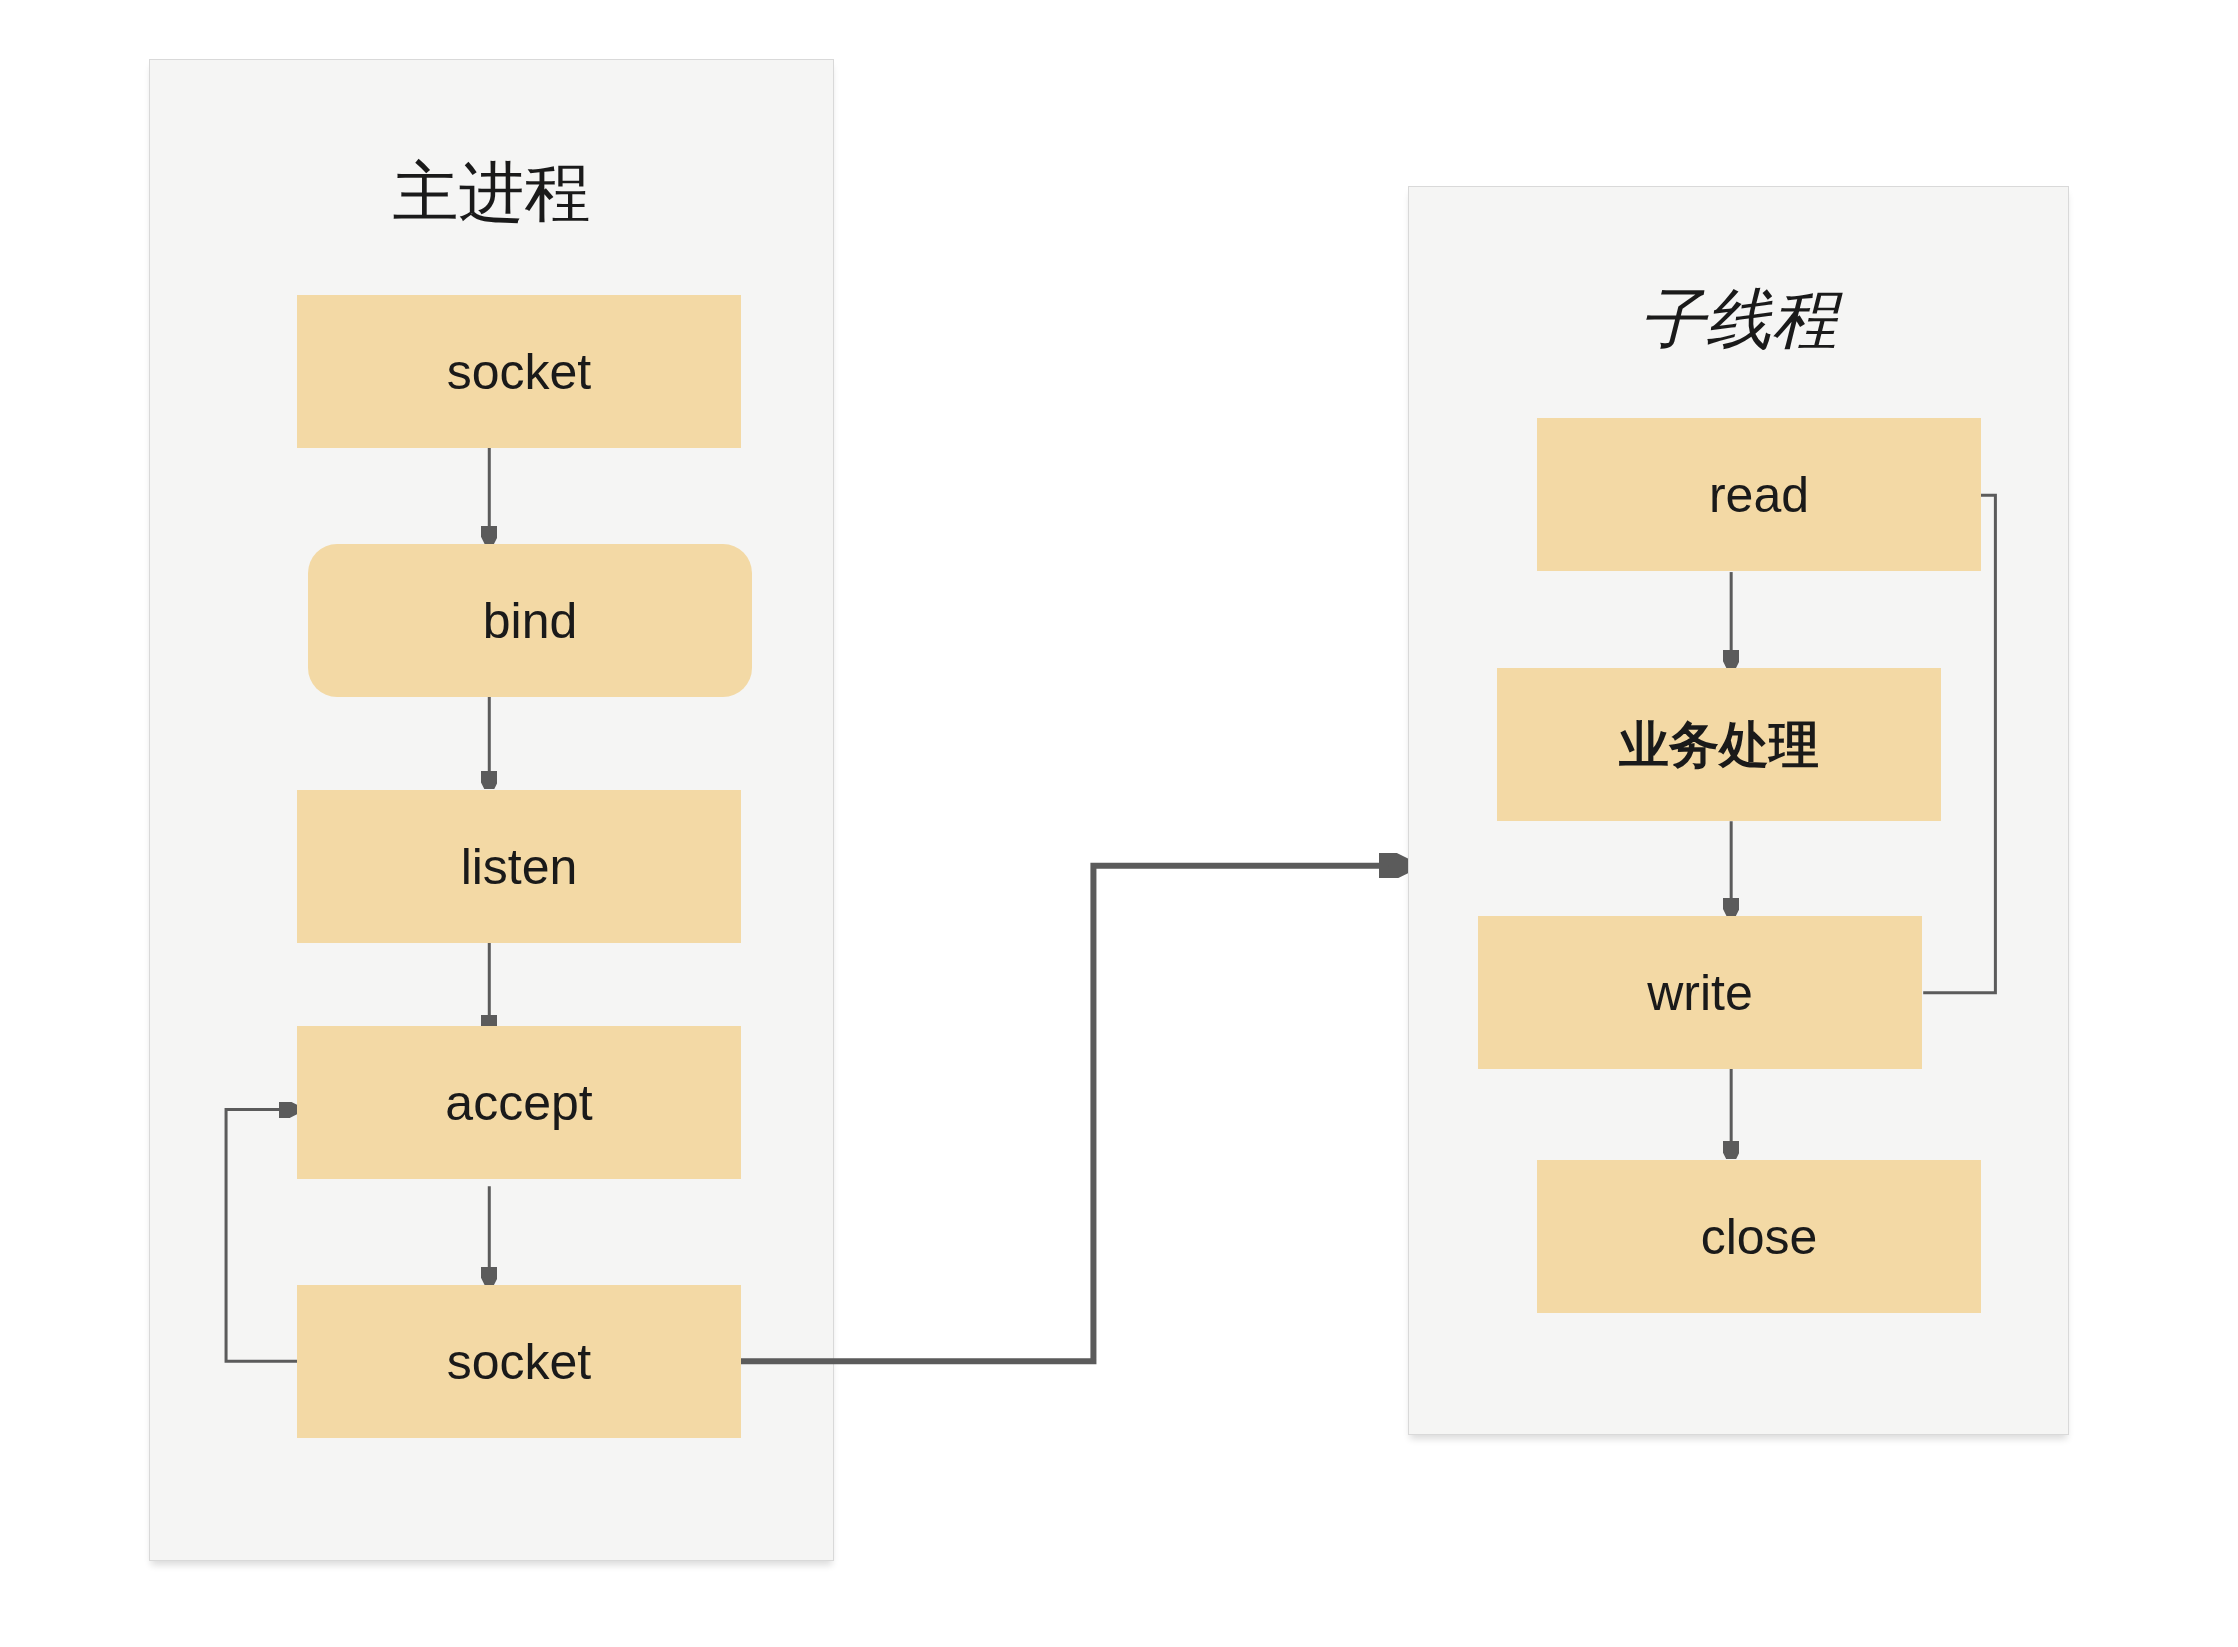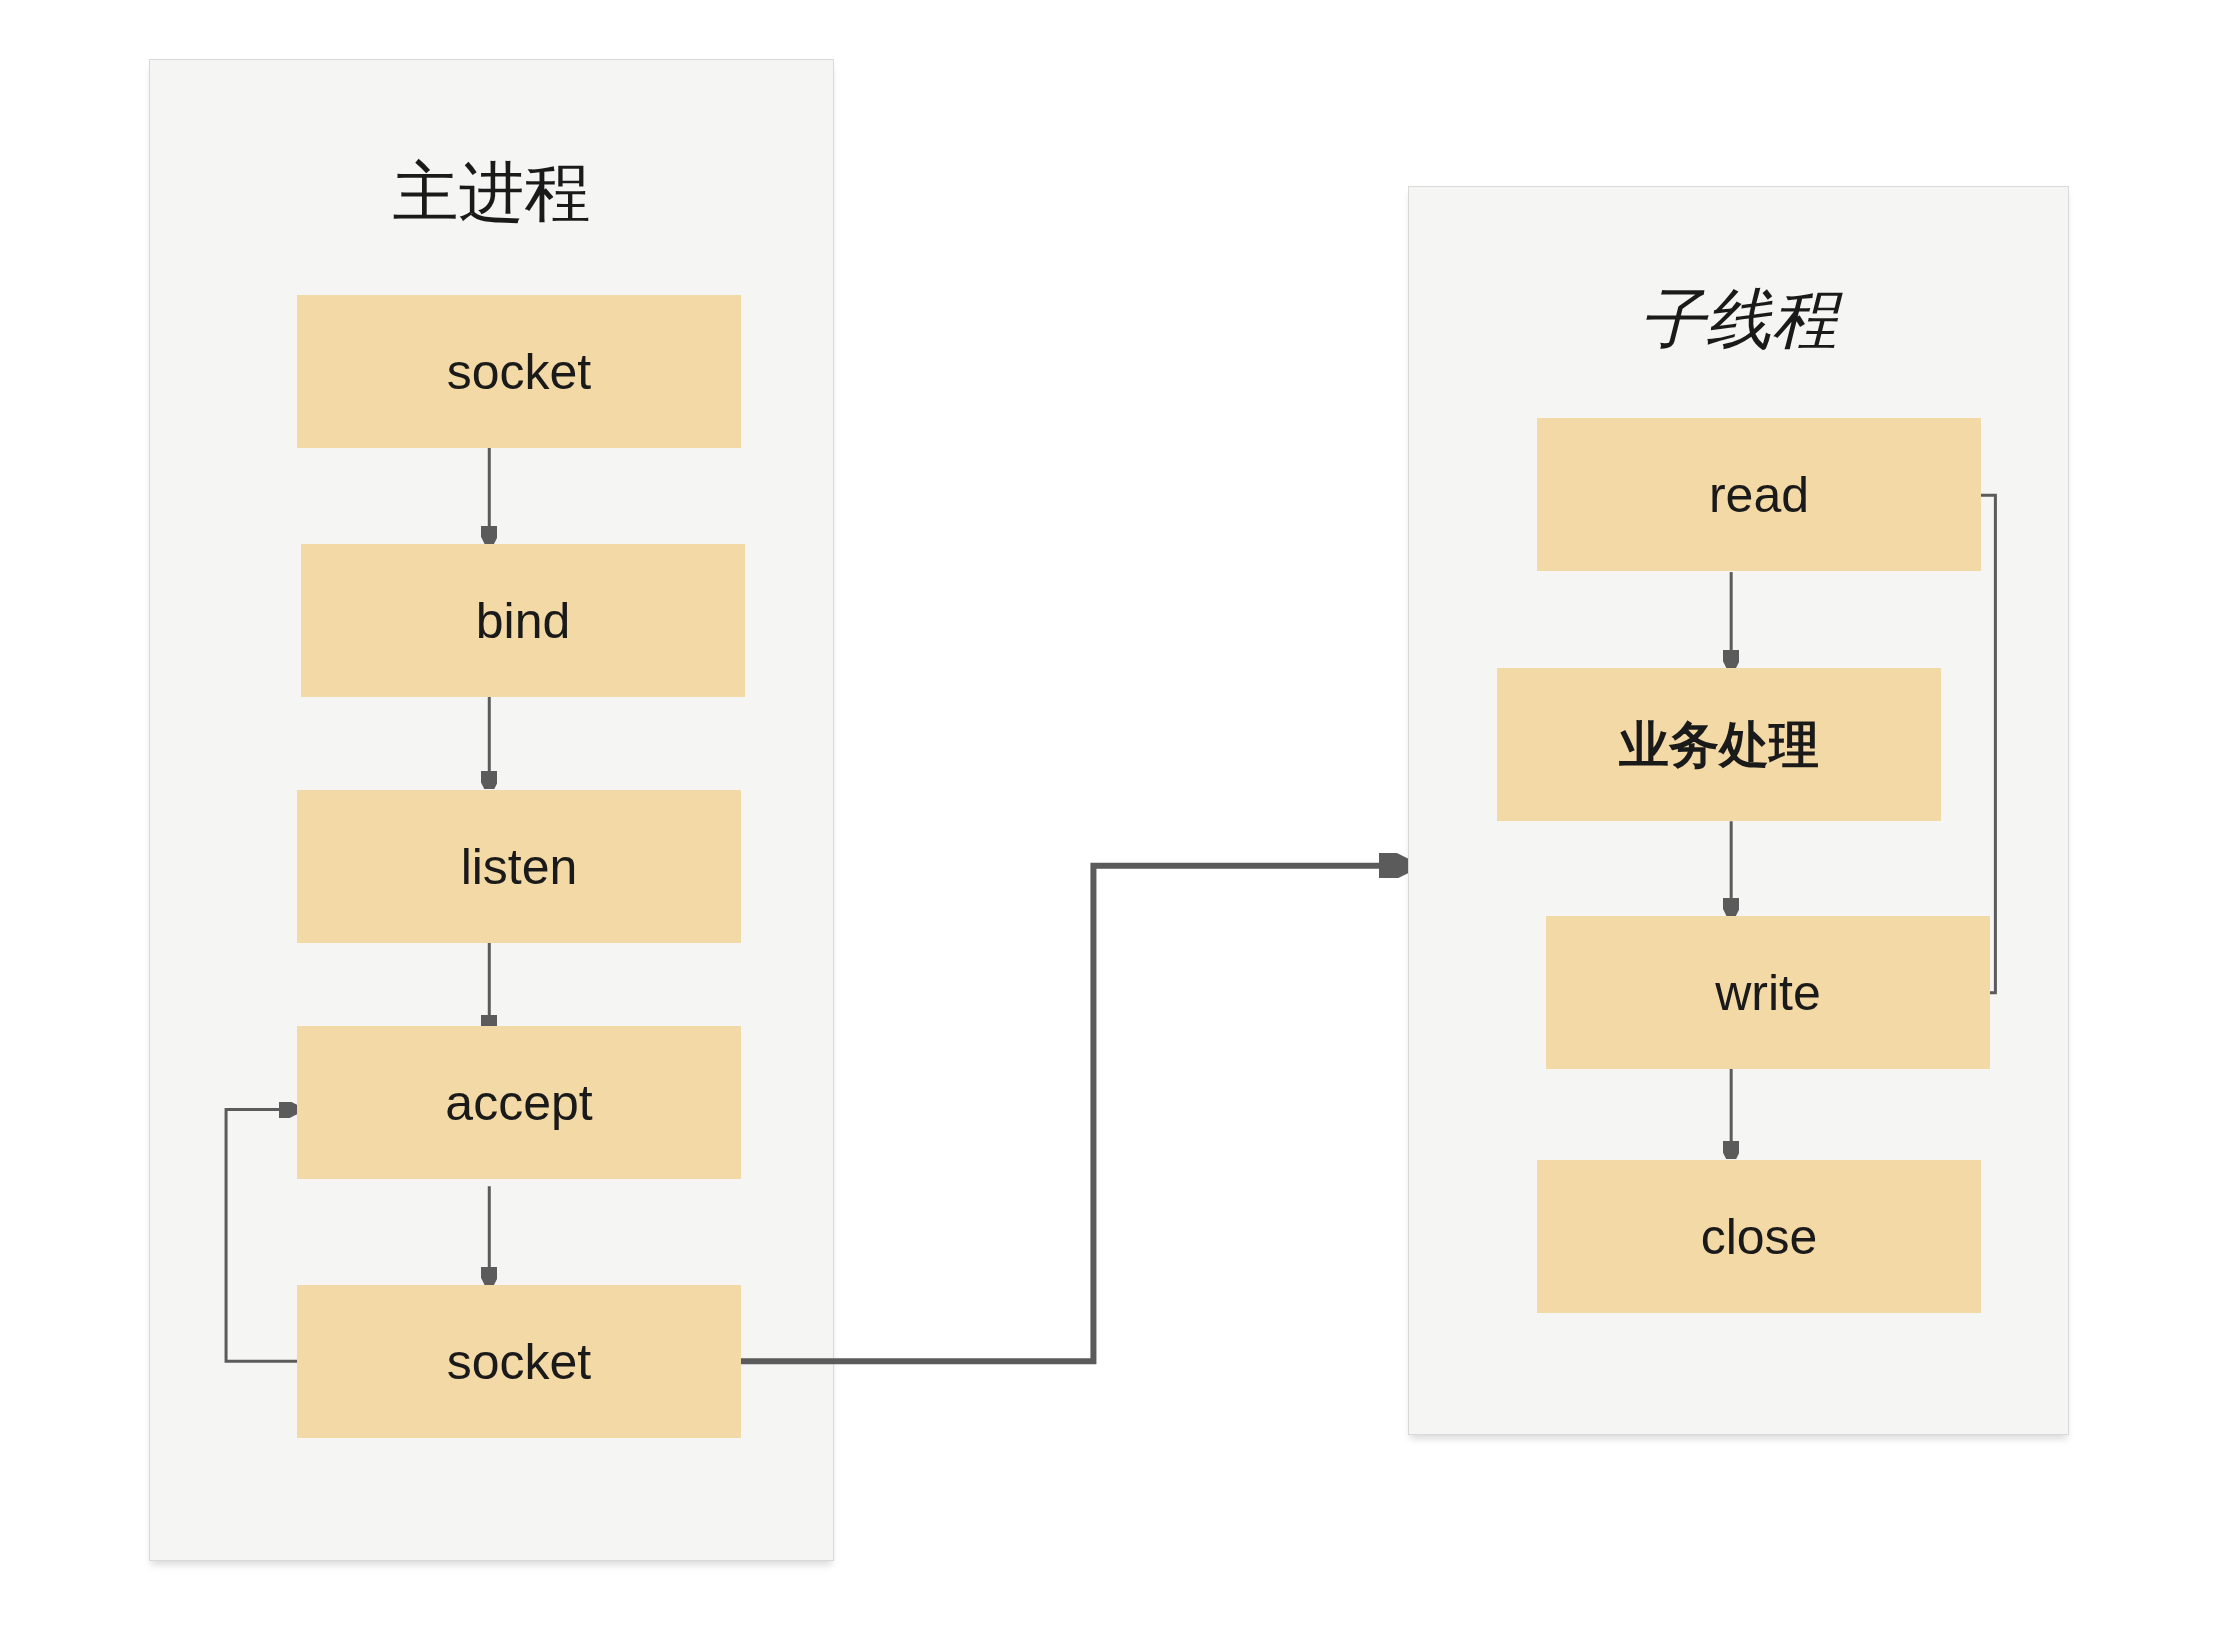--- a/index.html
+++ b/index.html
@@ -41,28 +41,28 @@
     position:absolute;
     width:444px;height:153px;
     background:var(--box-fill,#F3D9A5);
     color:var(--text,#1a1a1a);
     font-size:50px;line-height:1;
     display:flex;align-items:center;justify-content:center;
     box-sizing:border-box;
   }
   
   .n-socket {left:297px;top:295px;}
-  .n-bind   {left:301px;top:544px;}
+  .n-bind   {left:308px;top:544px;border-radius:29px;}
   .n-listen {left:297px;top:790px;}
   .n-accept {left:297px;top:1026px;}
   .n-pthread{left:297px;top:1285px;}
   
   .n-read {left:1537px;top:418px;}
   .n-biz  {left:1497px;top:668px;font-weight:bold;}
-  .n-write{left:1546px;top:916px;}
+  .n-write{left:1478px;top:916px;}
   .n-close{left:1537px;top:1160px;}
   .wires{
     position:absolute;left:0;top:0;
     width:2239px;height:1647px;
     pointer-events:none;
   }
   .wires polyline, .wires path{
     fill:none;
     stroke:var(--connector,#5B5B5B);
     stroke-width:6;

